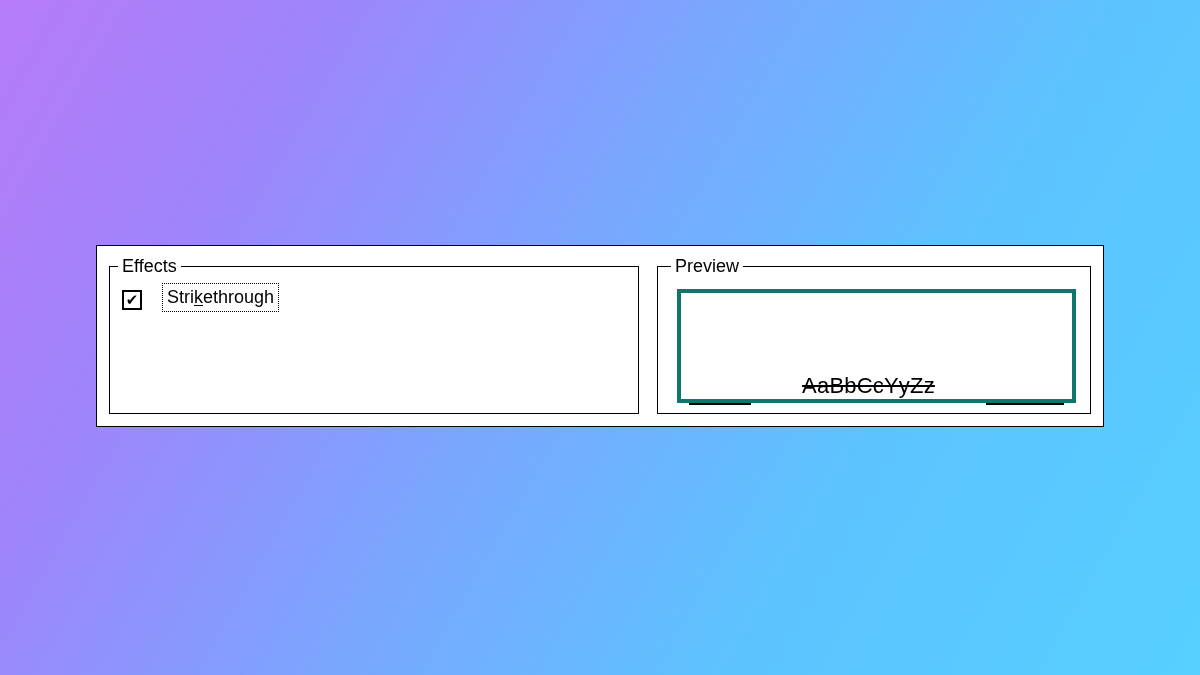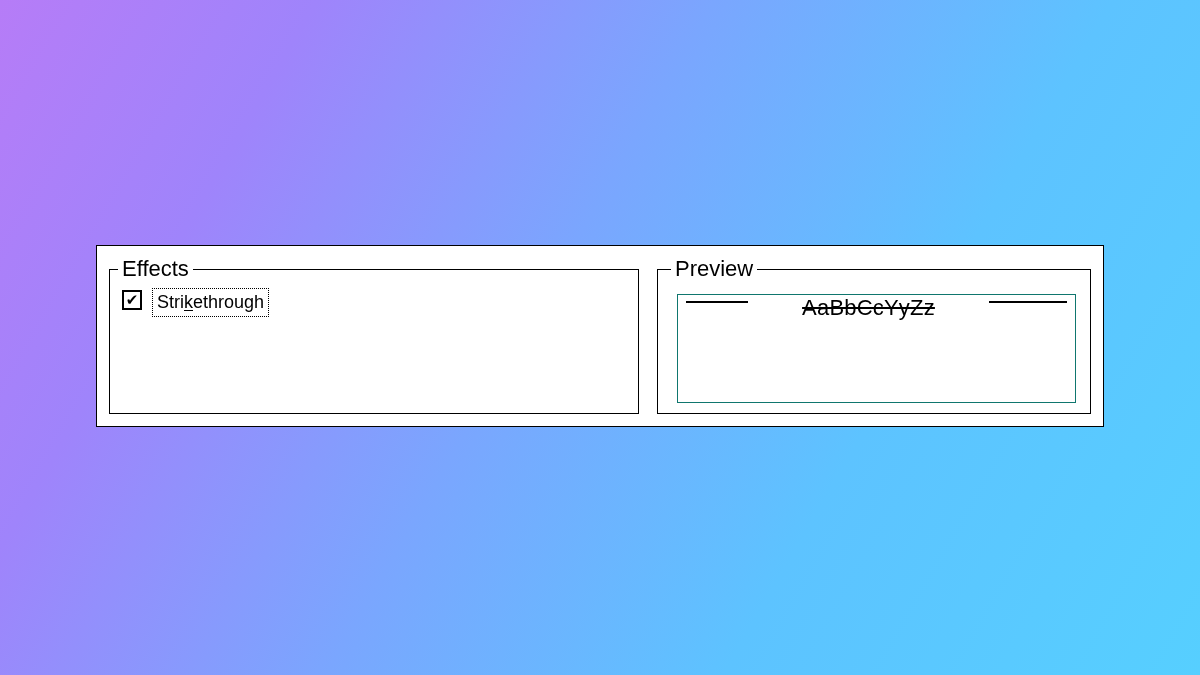--- a/index.html
+++ b/index.html
@@ -33,39 +33,39 @@
   }
   fieldset {
     border: 1px solid #000;
     margin: 0;
     padding: 8px 12px 8px 12px;
     box-sizing: border-box;
     position: relative;
   }
   legend {
     padding: 0 4px;
-    font-size: 22px;
+    font-size: 18px;
     margin-left: -4px;
   }
   .effects {
     flex: 0 0 530px;
     display: flex;
     flex-direction: column;
     gap: 8px;
   }
   .preview {
     flex: 1 1 auto;
     display: flex;
     align-items: stretch;
     padding-left: 17px;
   }
   .cb-row {
     display: flex;
-    align-items: flex-start;
-    gap: 12px;
+    align-items: flex-end;
+    gap: 22px;
   }
   .checkbox {
     width: 20px;
     height: 20px;
     border: 2px solid #000;
     box-sizing: border-box;
     display: inline-flex;
     align-items: center;
     justify-content: center;
     background: #fff;
@@ -83,25 +83,25 @@
   }
   .focus-rect {
     outline: 1px dotted #000;
     outline-offset: 1px;
   }
   .ul {
     text-decoration: underline;
     text-underline-offset: 2px;
   }
   .preview-box {
-    border: 1px solid #0f766e;
+    border: 4px solid #0f766e;
     flex: 1;
     margin: 4px 2px 2px 2px;
     display: flex;
-    align-items: flex-start;
+    align-items: flex-end;
     justify-content: space-between;
     padding: 0 8px;
     box-sizing: border-box;
     min-height: 90px;
     gap: 26px;
   }
   .baseline {
     flex: 0 0 62px;
     border-top: 2px solid #000;
     transform: translateY(6px);

